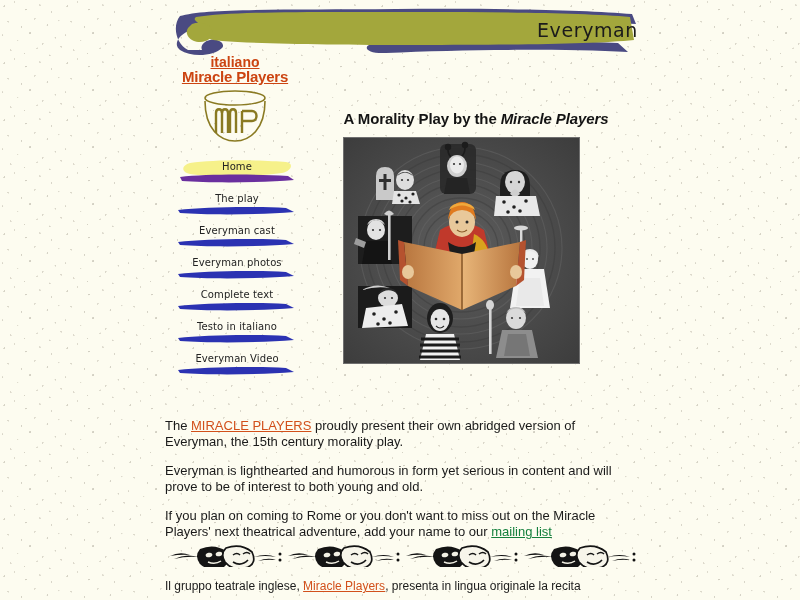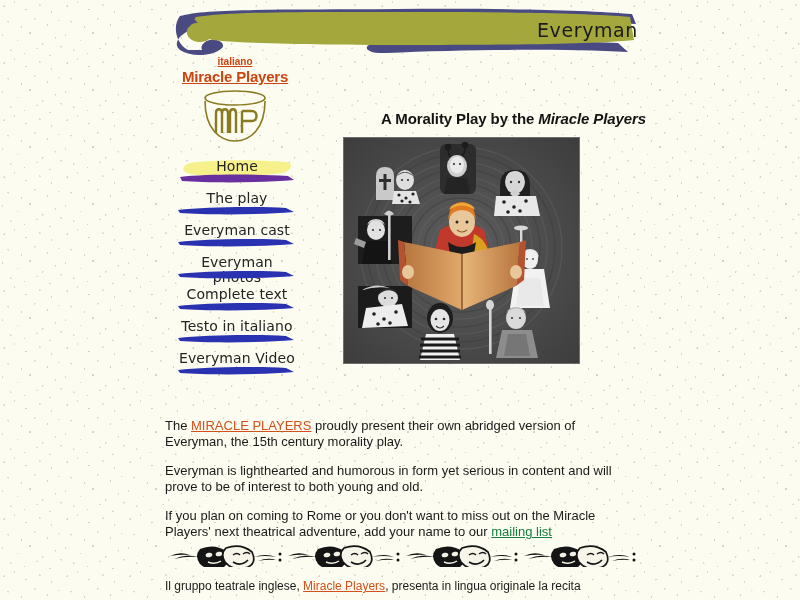--- a/index.html
+++ b/index.html
@@ -77,21 +77,21 @@
   
   #left-col {
     position: absolute;
     left: 172px;
     top: 56px;
     width: 126px;
   }
   #italiano-link {
     display: block;
     text-align: center;
-    font-size: 10px;
+    font-size: 14px;
     color: #cc4411;
     text-decoration: underline;
     font-weight: bold;
     line-height: 12px;
     cursor: pointer;
   }
   #brand-link {
     display: block;
     text-align: center;
     font-size: 15px;
@@ -124,39 +124,39 @@
     left: 0; top: 0;
     width: 122px; height: 20px;
     pointer-events: none;
   }
   .nav-label {
     position: absolute;
     left: 0; top: 1px;
     width: 122px;
     text-align: center;
     font-family: "DejaVu Sans", sans-serif;
-    font-size: 14px;
+    font-size: 10px;
     color: #232323;
     line-height: 15px;
     letter-spacing: .1px;
   }
   .nav-stroke {
     position: absolute;
     left: 0; top: 16px;
     width: 122px; height: 9px;
     pointer-events: none;
   }
 
   
   #headline {
     position: absolute;
     left: 306px;
     top: 100px;
     width: 340px;
-    text-align: right;
+    text-align: center;
     font-size: 15px;
     font-weight: bold;
     color: #141414;
     letter-spacing: -.1px;
   }
   #headline em { font-style: italic; }
 
   #hero-figure {
     position: absolute;
     left: 343px;

